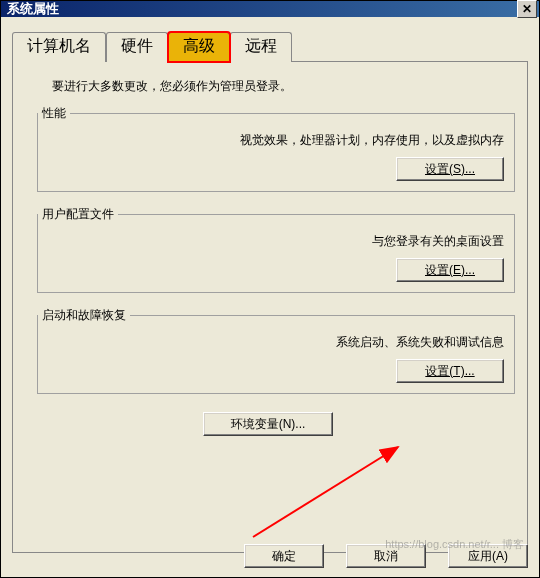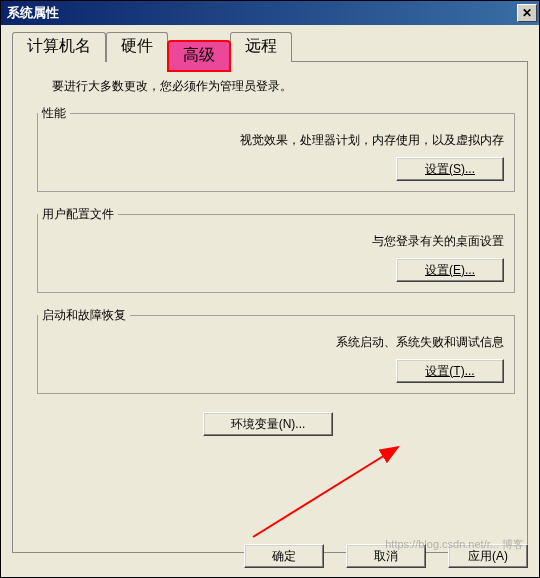--- a/index.html
+++ b/index.html
@@ -11,21 +11,21 @@
     background: #fff;
   }
   .window {
     width: 540px;
     height: 578px;
     border: 1px solid #000;
     background: #ece9d8;
     position: relative;
   }
   .titlebar {
-    height: 24px;
+    height: 16px;
     background: linear-gradient(to right, #0a246a, #3a6ea5);
     color: #fff;
     display: flex;
     align-items: center;
     justify-content: space-between;
     padding: 0 2px 0 6px;
     font-weight: bold;
     font-size: 13px;
   }
   .close-btn {
@@ -63,23 +63,23 @@
     background: #ece9d8;
     border: 1px solid #888;
     border-bottom: none;
     border-radius: 3px 3px 0 0;
     margin-right: 0px;
     font-size: 16px;
     position: relative;
     top: 1px;
   }
   .tab.active {
-    background: #ec4899;
+    background: #eab308;
     border-bottom: 1px solid #ece9d8;
-    top: 10px;
+    top: 1px;
     z-index: 3;
   }
   .tab.highlight {
     outline: 2px solid #ff0000;
     outline-offset: -1px;
   }
   .tabpanel {
     border: 1px solid #888;
     margin: 0 8px 8px 8px;
     padding: 14px 12px 10px 12px;

